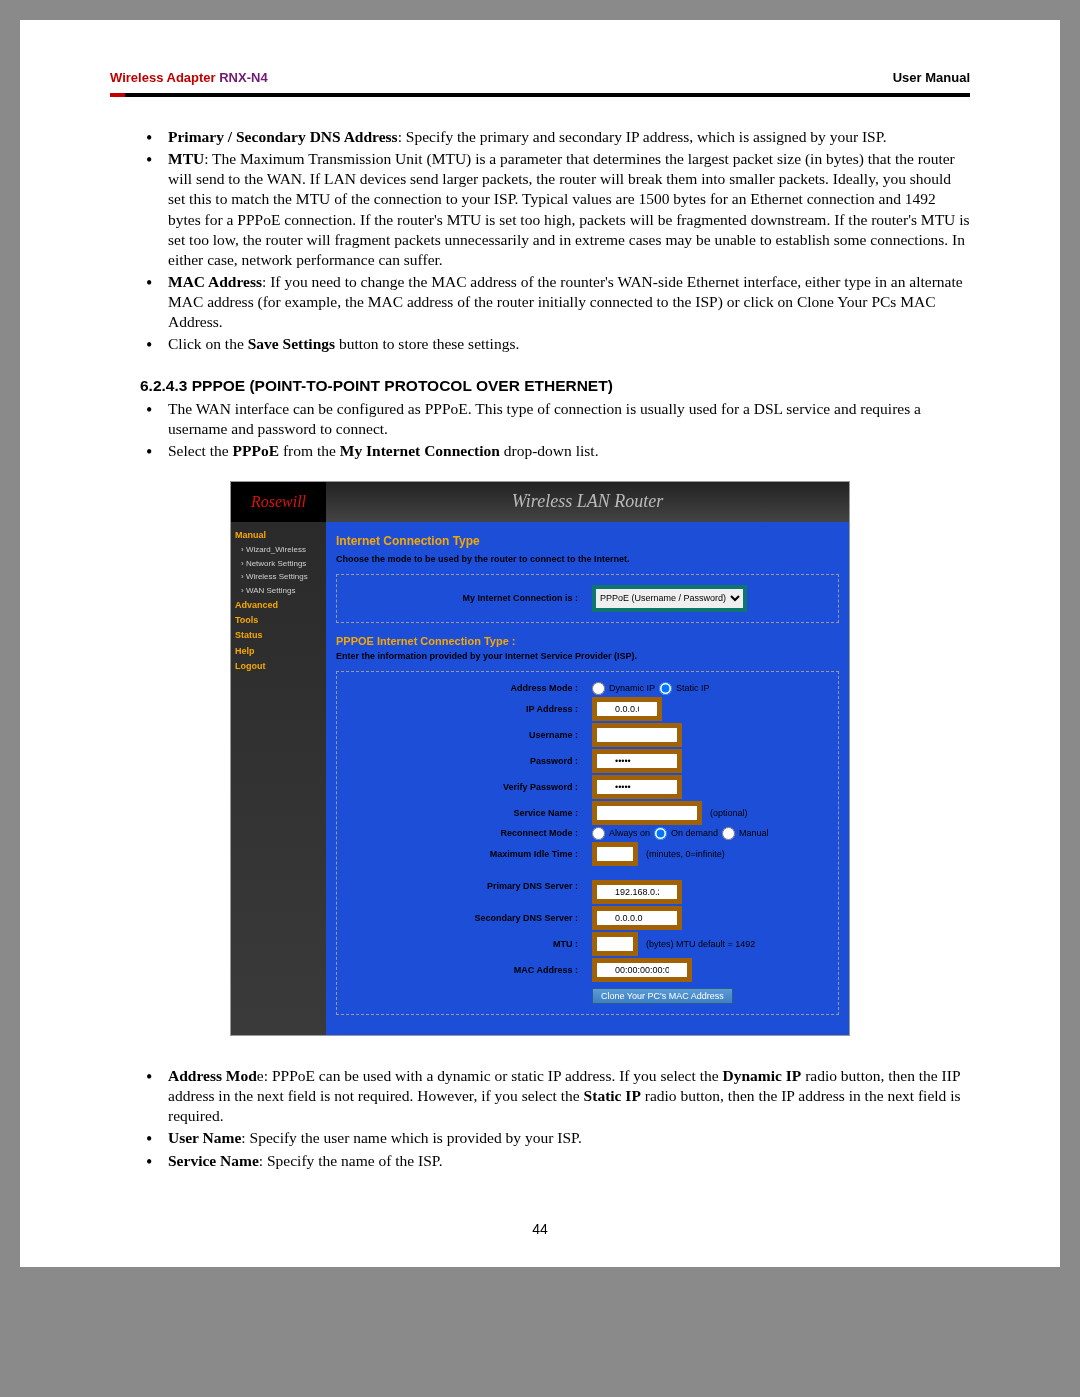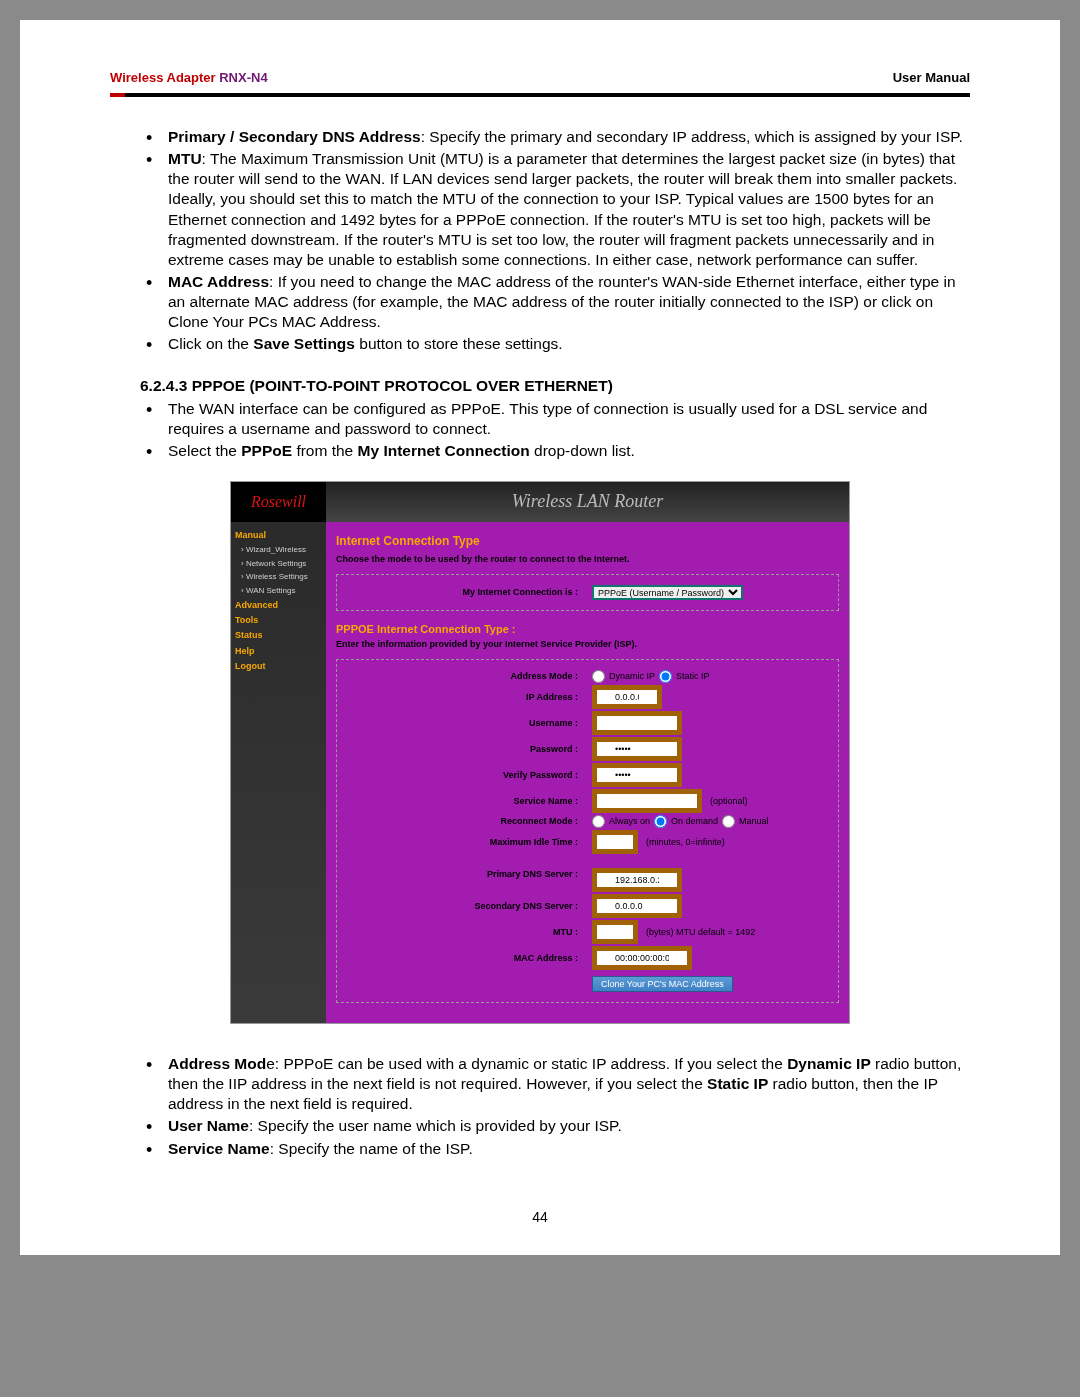--- a/index.html
+++ b/index.html
@@ -33,20 +33,21 @@
   ul.bullets {
     list-style: none;
     padding-left: 58px;
   }
   ul.bullets > li {
     position: relative;
     font-size: 15.5px;
     line-height: 1.3;
     color: #000;
     margin-bottom: 2px;
+    font-family: Liberation Serif, serif;
   }
   ul.bullets > li::before {
     content: "•";
     position: absolute;
     left: -22px;
     top: 0;
     font-size: 18px;
   }
   .bold { font-weight: bold; }
   .section-heading {
@@ -90,21 +91,21 @@
     background: linear-gradient(#2a2a2a, #3a3a3a);
     color: #fff;
     padding: 6px 4px;
     font-size: 9px;
     line-height: 1.7;
   }
   .ss-sidebar .cat { color: #f7a800; font-weight: bold; cursor: pointer; }
   .ss-sidebar .sub { color: #cfcfcf; padding-left: 6px; font-size: 8px; cursor: pointer; }
   .ss-content {
     flex: 1;
-    background: #a21caf;
+    background: #1d4ed8;
     padding: 12px 10px 20px 10px;
     font-size: 10px;
   }
   .ss-h1 { color: #f7a800; font-weight: bold; font-size: 12px; margin-bottom: 6px; }
   .ss-help { color: #000; font-weight: bold; font-size: 9px; margin-bottom: 10px; }
   .ss-box {
     border: 1px dashed #999;
     padding: 8px 10px;
   }
   .ss-row {
@@ -121,23 +122,23 @@
     padding-right: 4px;
   }
   .ss-field { display: flex; align-items: center; gap: 4px; }
   .ss-field input[type=text], .ss-field input[type=password] {
     border: 5px solid #a16207;
     font-size: 9px;
     padding: 1px 18px;
     height: 24px;
   }
   .ss-field select {
-    border: 2px solid #0f766e;
-    font-size: 9px;
-    height: 15px;
+    border: 4px solid #0f766e;
+    font-size: 9px;
+    height: 27px;
   }
   .ss-hint { font-size: 9px; color: #000; margin-left: 4px; }
   .ss-btn {
     background: linear-gradient(#5b9bd5, #3d7fc4);
     color: #fff;
     border: 1px solid #2a5a8f;
     font-size: 9px;
     padding: 2px 8px;
     cursor: pointer;
     margin-top: 4px;

